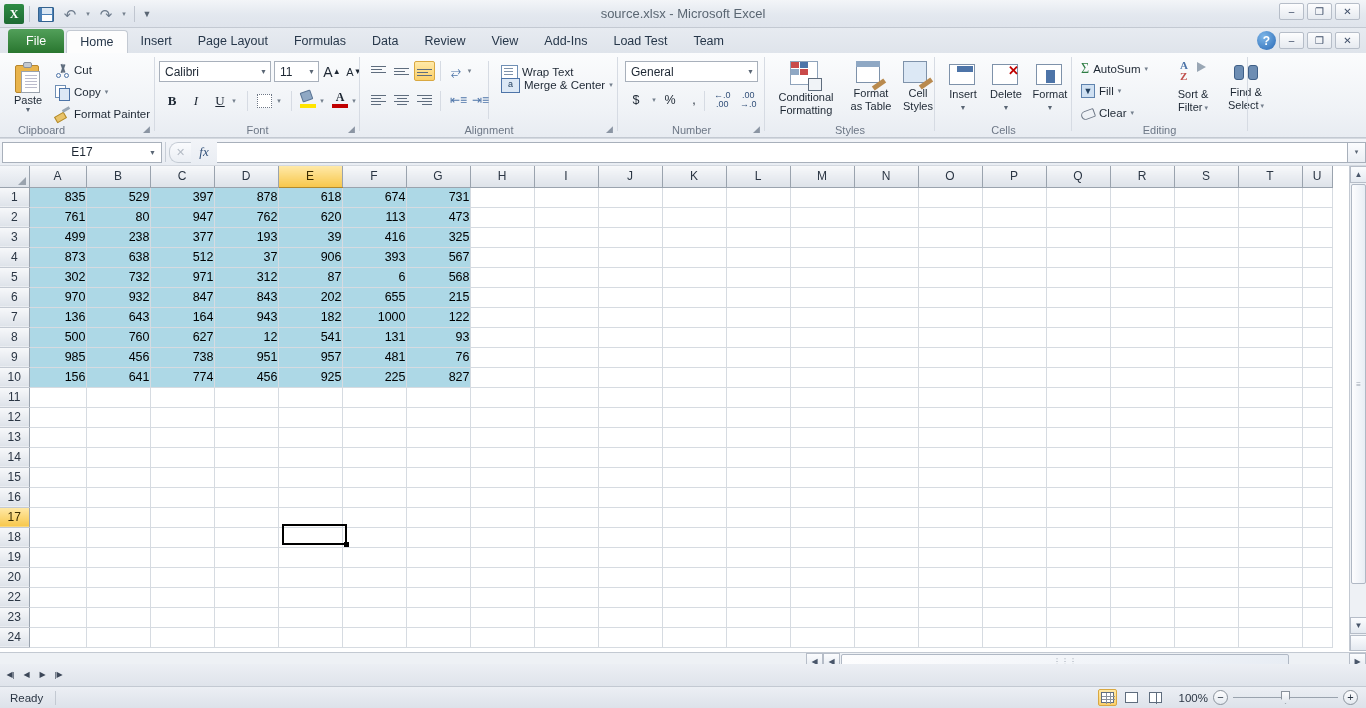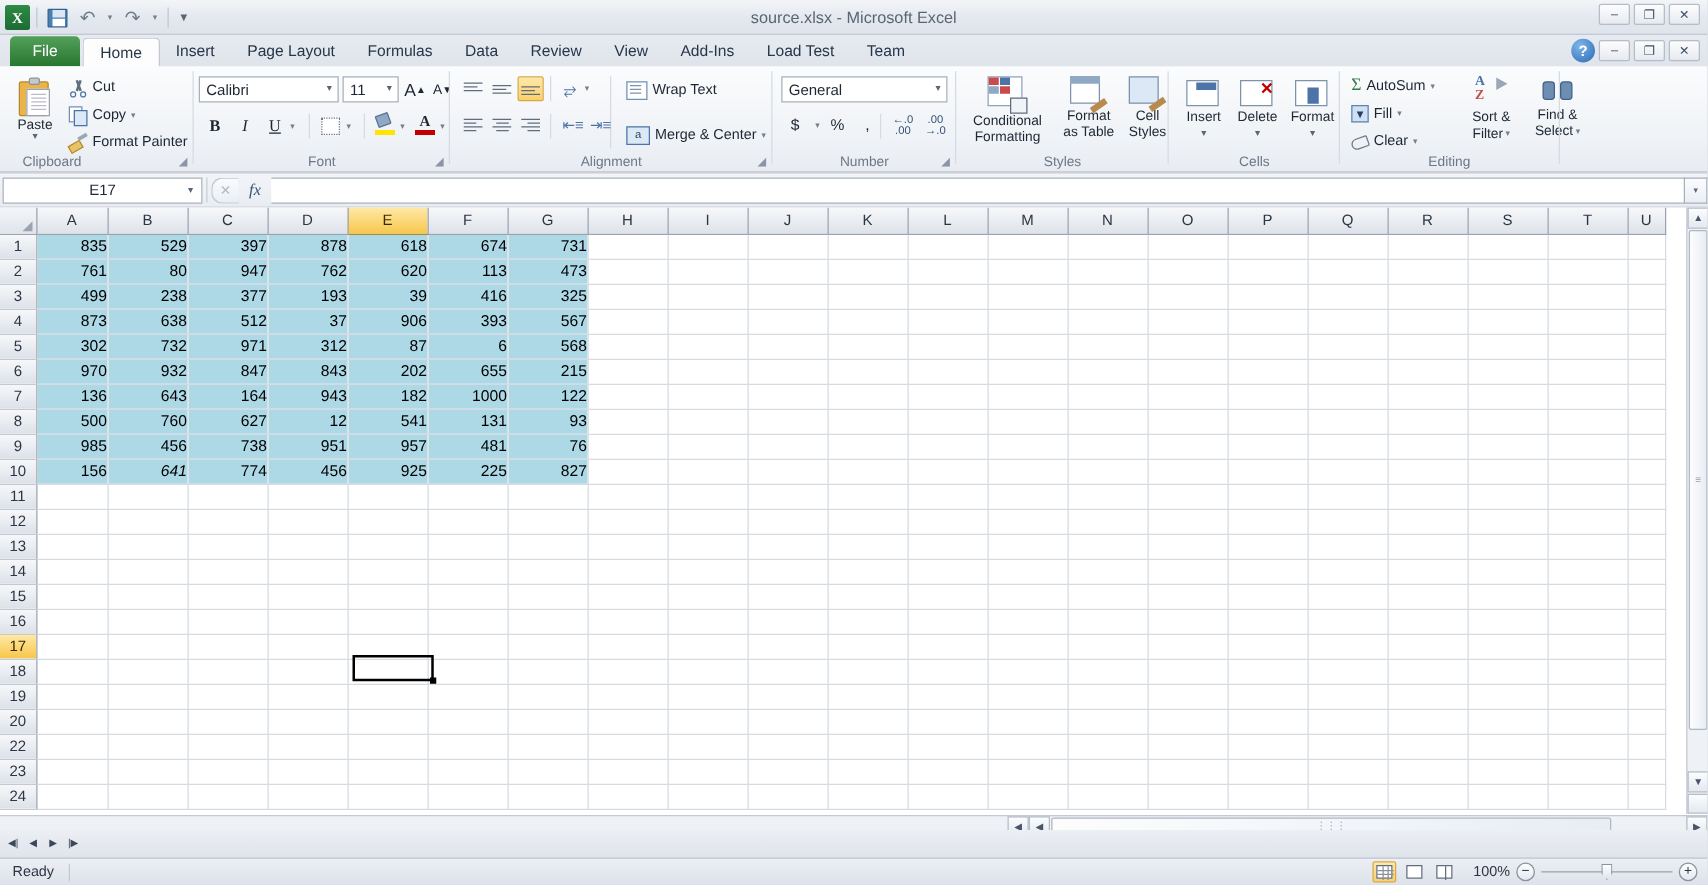--- a/index.html
+++ b/index.html
@@ -495,21 +495,21 @@
             <i style="top:11px;width:10px;left:6px"></i>
           </span>
       </div>
       <div class="rgroup-sep" style="left:80px;top:38px;height:20px;"></div>
       <div class="abtn" style="position:absolute;left:88px;top:37px;">
         <span class="indent-ico" style="color:#4d74a8;font-size:12px">⇤≡</span>
       </div>
       <div class="abtn" style="position:absolute;left:110px;top:37px;">
         <span class="indent-ico" style="color:#4d74a8;font-size:12px">⇥≡</span>
       </div>
-      <div class="btn-sm" style="position:absolute;left:138px;top:45px;align-items:center;">
+      <div class="btn-sm" style="position:absolute;left:138px;top:22px;align-items:center;">
         <span class="merge-ico"></span>
         <span>Merge &amp; Center</span>
         <span class="mini-dd">▾</span>
       </div>
 
       <div class="rgroup-label">Alignment</div>
       <div class="dlg-launch">◢</div>
       <div class="rgroup-sep" style="right:0"></div>
     </div>
 
@@ -900,21 +900,21 @@
             <td class="cell" style="width: 64px;"></td>
             <td class="cell" style="width: 64px;"></td>
             <td class="cell" style="width: 64px;"></td>
             <td class="cell" style="width: 64px;"></td>
             <td class="cell" style="width: 64px;"></td>
             <td class="cell" style="width: 30px;"></td>
           </tr>
           <tr>
             <th class="rowh">10</th>
             <td class="cell filled" style="width: 57px;">156</td>
-            <td class="cell filled" style="width: 64px; font-style: italic;">641</td>
+            <td class="cell filled" style="width: 64px;">641</td>
             <td class="cell filled" style="width: 64px;">774</td>
             <td class="cell filled" style="width: 64px;">456</td>
             <td class="cell filled" style="width: 64px;">925</td>
             <td class="cell filled" style="width: 64px;">225</td>
             <td class="cell filled" style="width: 64px;">827</td>
             <td class="cell" style="width: 64px;"></td>
             <td class="cell" style="width: 64px;"></td>
             <td class="cell" style="width: 64px;"></td>
             <td class="cell" style="width: 64px;"></td>
             <td class="cell" style="width: 64px;"></td>

